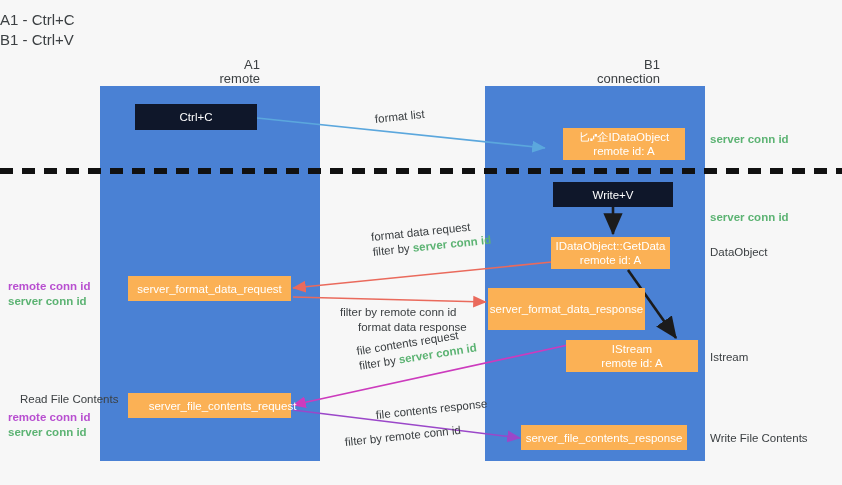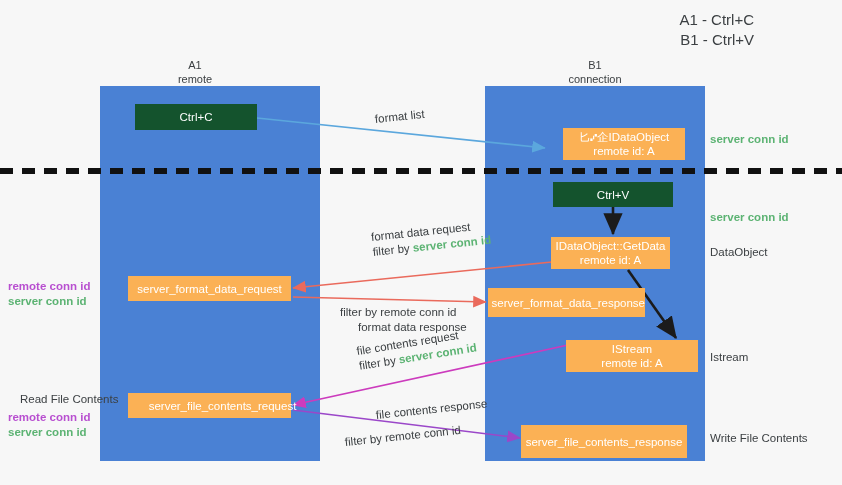--- a/index.html
+++ b/index.html
@@ -21,51 +21,51 @@
     top: 0;
     width: 842px;
     height: 485px;
     pointer-events: none;
   }
   .title {
     position: absolute;
     left: 0;
     top: 10px;
     width: 754px;
-    text-align: right;
+    text-align: left;
     font-size: 15px;
     color: #3c4043;
     line-height: 20px;
     white-space: pre-line;
   }
   .col-head {
     position: absolute;
-    text-align: center;
-    font-size: 11px;
+    text-align: right;
+    font-size: 13px;
     color: #3c4043;
     line-height: 14px;
   }
   .lane {
     position: absolute;
     background: #4a81d4;
   }
   .node {
     position: absolute;
     box-sizing: border-box;
     display: flex;
     flex-direction: column;
     align-items: center;
     justify-content: center;
     font-size: 11.5px;
     color: #ffffff;
     line-height: 14px;
     text-align: center;
     z-index: 5;
   }
-  .node.green { background: #14532d; align-items: center; }
+  .node.green { background: #0f172a; align-items: center; }
   .node.orange { background: #fbb155; }
   .lbl {
     position: absolute;
     font-size: 11.5px;
     color: #3c4043;
     line-height: 15px;
     white-space: nowrap;
     z-index: 6;
   }
   .lbl.green-t { color: #5cb373; font-weight: bold; }
@@ -141,46 +141,46 @@
   <div class="node green" style="left:135px; top:104px; width:122px; height:26px;">
     <span>Ctrl+C</span>
   </div>
 
   <div class="node orange" style="left:551px; top:128px; width:122px; height:32px;margin-left:12px;">
     <span>匕⑇企IDataObject</span>
     <span>remote id: A</span>
   </div>
 
   <div class="node green" style="left:553px; top:182px; width:120px; height:25px;">
-    <span>Ctrl+V</span>
+    <span>Write+V</span>
   </div>
 
   <div class="node orange" style="left:551px; top:237px; width:119px; height:32px;">
     <span>IDataObject::GetData</span>
     <span>remote id: A</span>
   </div>
 
   <div class="node orange" style="left:128px; top:276px; width:163px; height:25px;">
     <span>server_format_data_request</span>
   </div>
 
-  <div class="node orange" style="left:488px; top:288px; width:157px; height:29px;align-items:flex-end;">
+  <div class="node orange" style="left:488px; top:288px; width:157px; height:42px;">
     <span>server_format_data_response</span>
   </div>
 
   <div class="node orange" style="left:566px; top:340px; width:132px; height:32px;">
     <span>IStream</span>
     <span>remote id: A</span>
   </div>
 
   <div class="node orange" style="left:128px; top:393px; width:163px; height:25px;padding-left:26px;">
     <span>server_file_contents_request</span>
   </div>
 
-  <div class="node orange" style="left:521px; top:425px; width:166px; height:33px;">
+  <div class="node orange" style="left:521px; top:425px; width:166px; height:25px;">
     <span>server_file_contents_response</span>
   </div>
 
   <div class="lbl rot" style="left:375px; top:112px; transform: rotate(-6deg);">format list</div>
 
   <div class="stack rot" style="left:372px; top:230px; transform: rotate(-6deg);">
     <div class="n">format data request</div>
     <div>
       <span class="n">filter by </span><span class="g">server conn id</span>
     </div>

